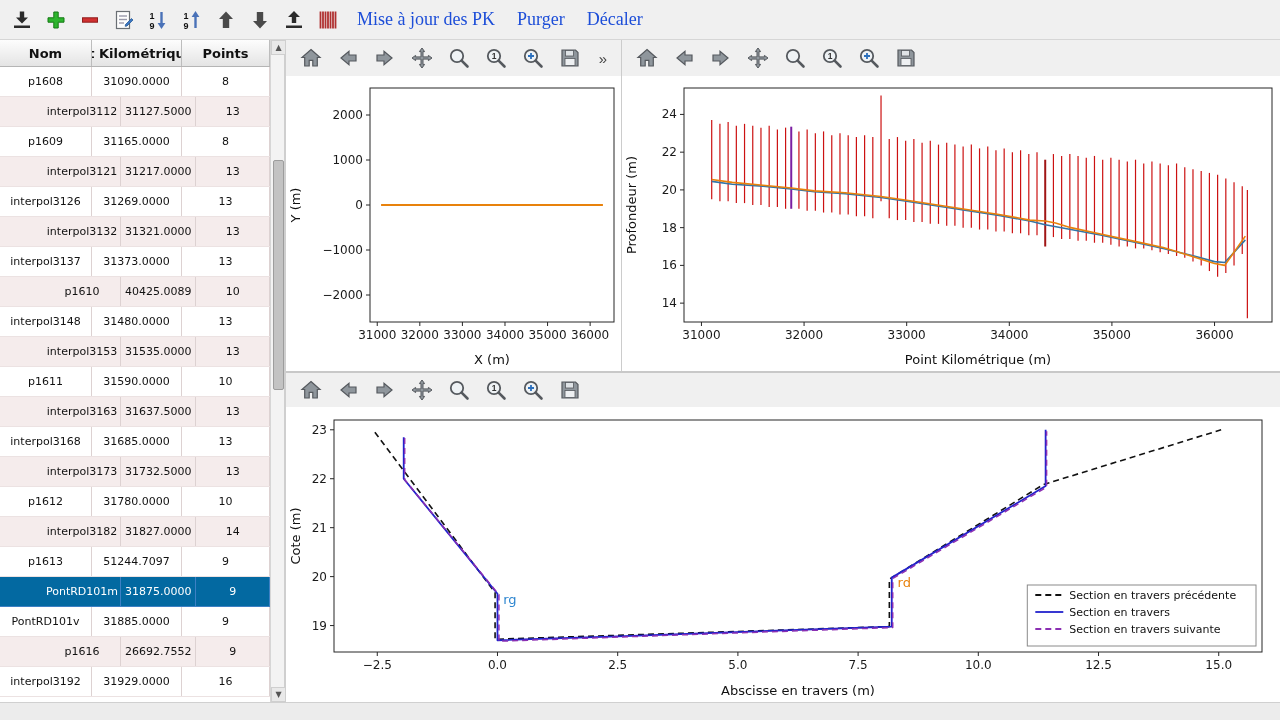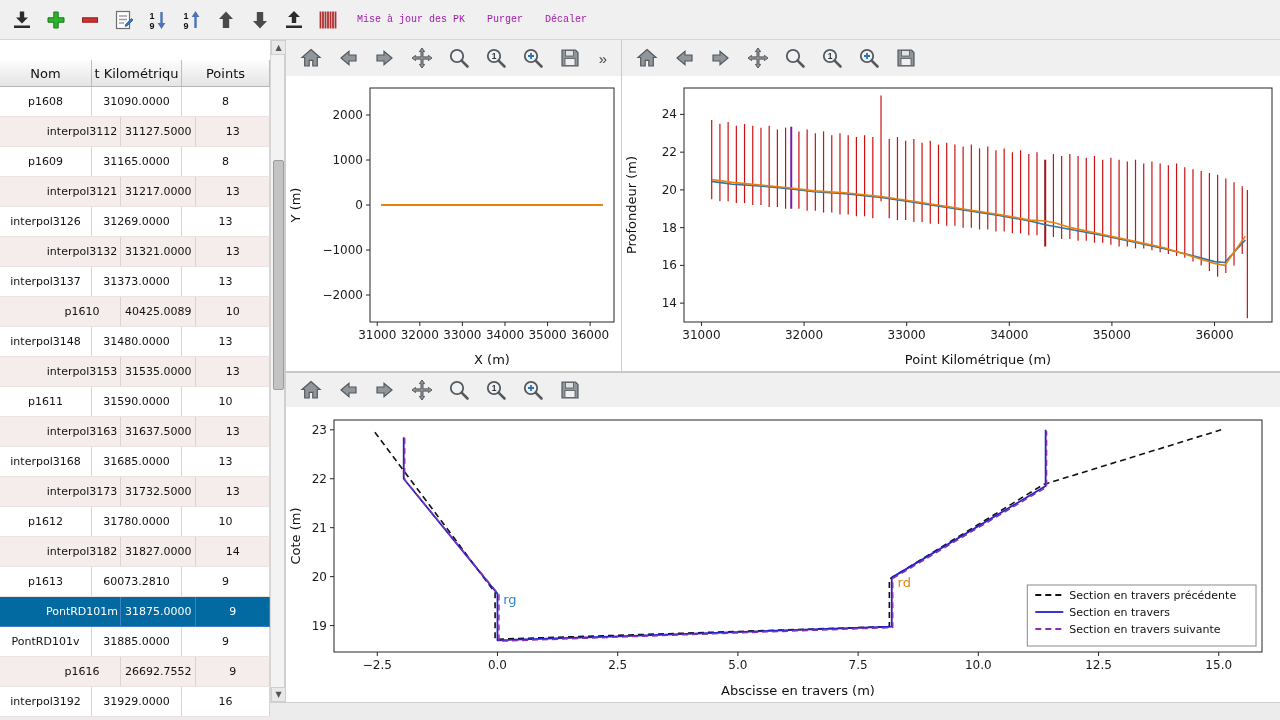--- a/index.html
+++ b/index.html
@@ -4,30 +4,30 @@
 <style>
   * { box-sizing: border-box; margin: 0; padding: 0; }
   html,body { width:1280px; height:720px; overflow:hidden; }
   body { background:#f0f0f0; font-family:"DejaVu Sans","Liberation Sans",sans-serif; color:#111; }
 
   
   .toolbar { height:40px; display:flex; align-items:center; gap:4px; padding:0 8px;
              background:#f0f0f0; border-bottom:1px solid #d6d6d6; }
   .tbtn { width:30px; height:30px; border:none; background:transparent; padding:2px; cursor:default; }
   .tbtn svg { width:24px; height:24px; display:block; }
-  .ttext { background:transparent; border:none; font-size:10px; color:#a21caf; padding:4px 9px;
-           font-family:Liberation Mono, monospace; cursor:default; }
+  .ttext { background:transparent; border:none; font-size:18px; color:#1d4ed8; padding:4px 9px;
+           font-family:Liberation Serif, serif; cursor:default; }
 
   .content { display:flex; height:662px; background:#e4e4e4; }
 
   
   .left-panel { width:286px; background:#ffffff; border-right:2px solid #cfcfcf; display:flex; }
   .table { width:270px; display:flex; flex-direction:column; }
   .thead { display:flex; height:27px; background:linear-gradient(#fdfdfd,#e4e4e4);
-           border-bottom:1px solid #b5b5b5; font-weight:normal; font-size:13px; flex:none;margin-top:20px; }
+           border-bottom:1px solid #b5b5b5; font-weight:bold; font-size:13px; flex:none; }
   .th { display:flex; align-items:center; justify-content:center; border-right:1px solid #bdbdbd;
         overflow:hidden; white-space:nowrap; }
   .c0 { width:92px; } .c1 { width:90px; } .c2 { width:88px; }
   .row { display:flex; height:30px; font-size:11px; background:#fff; border-bottom:1px solid #ece2e2; flex:none; }
   .row.alt { background:#f5ecec;padding-left:44px; }
   .row.selected { background:#0369a1; color:#fff; border-bottom-color:#3d80c4; }
   .td { display:flex; align-items:center; justify-content:center; border-right:1px solid #ddd2d2;
         overflow:hidden; white-space:nowrap; }
   .row.selected .td { border-right-color:#3d80c4; }
 
@@ -204,21 +204,21 @@
             <div class="td c1">31780.0000</div>
             <div class="td c2">10</div>
           </div>
           <div class="row alt">
             <div class="td c0">interpol3182</div>
             <div class="td c1">31827.0000</div>
             <div class="td c2">14</div>
           </div>
           <div class="row">
             <div class="td c0">p1613</div>
-            <div class="td c1">60073.2810</div>
+            <div class="td c1">51244.7097</div>
             <div class="td c2">9</div>
           </div>
           <div class="row alt selected">
             <div class="td c0">PontRD101m</div>
             <div class="td c1">31875.0000</div>
             <div class="td c2">9</div>
           </div>
           <div class="row">
             <div class="td c0">PontRD101v</div>
             <div class="td c1">31885.0000</div>

